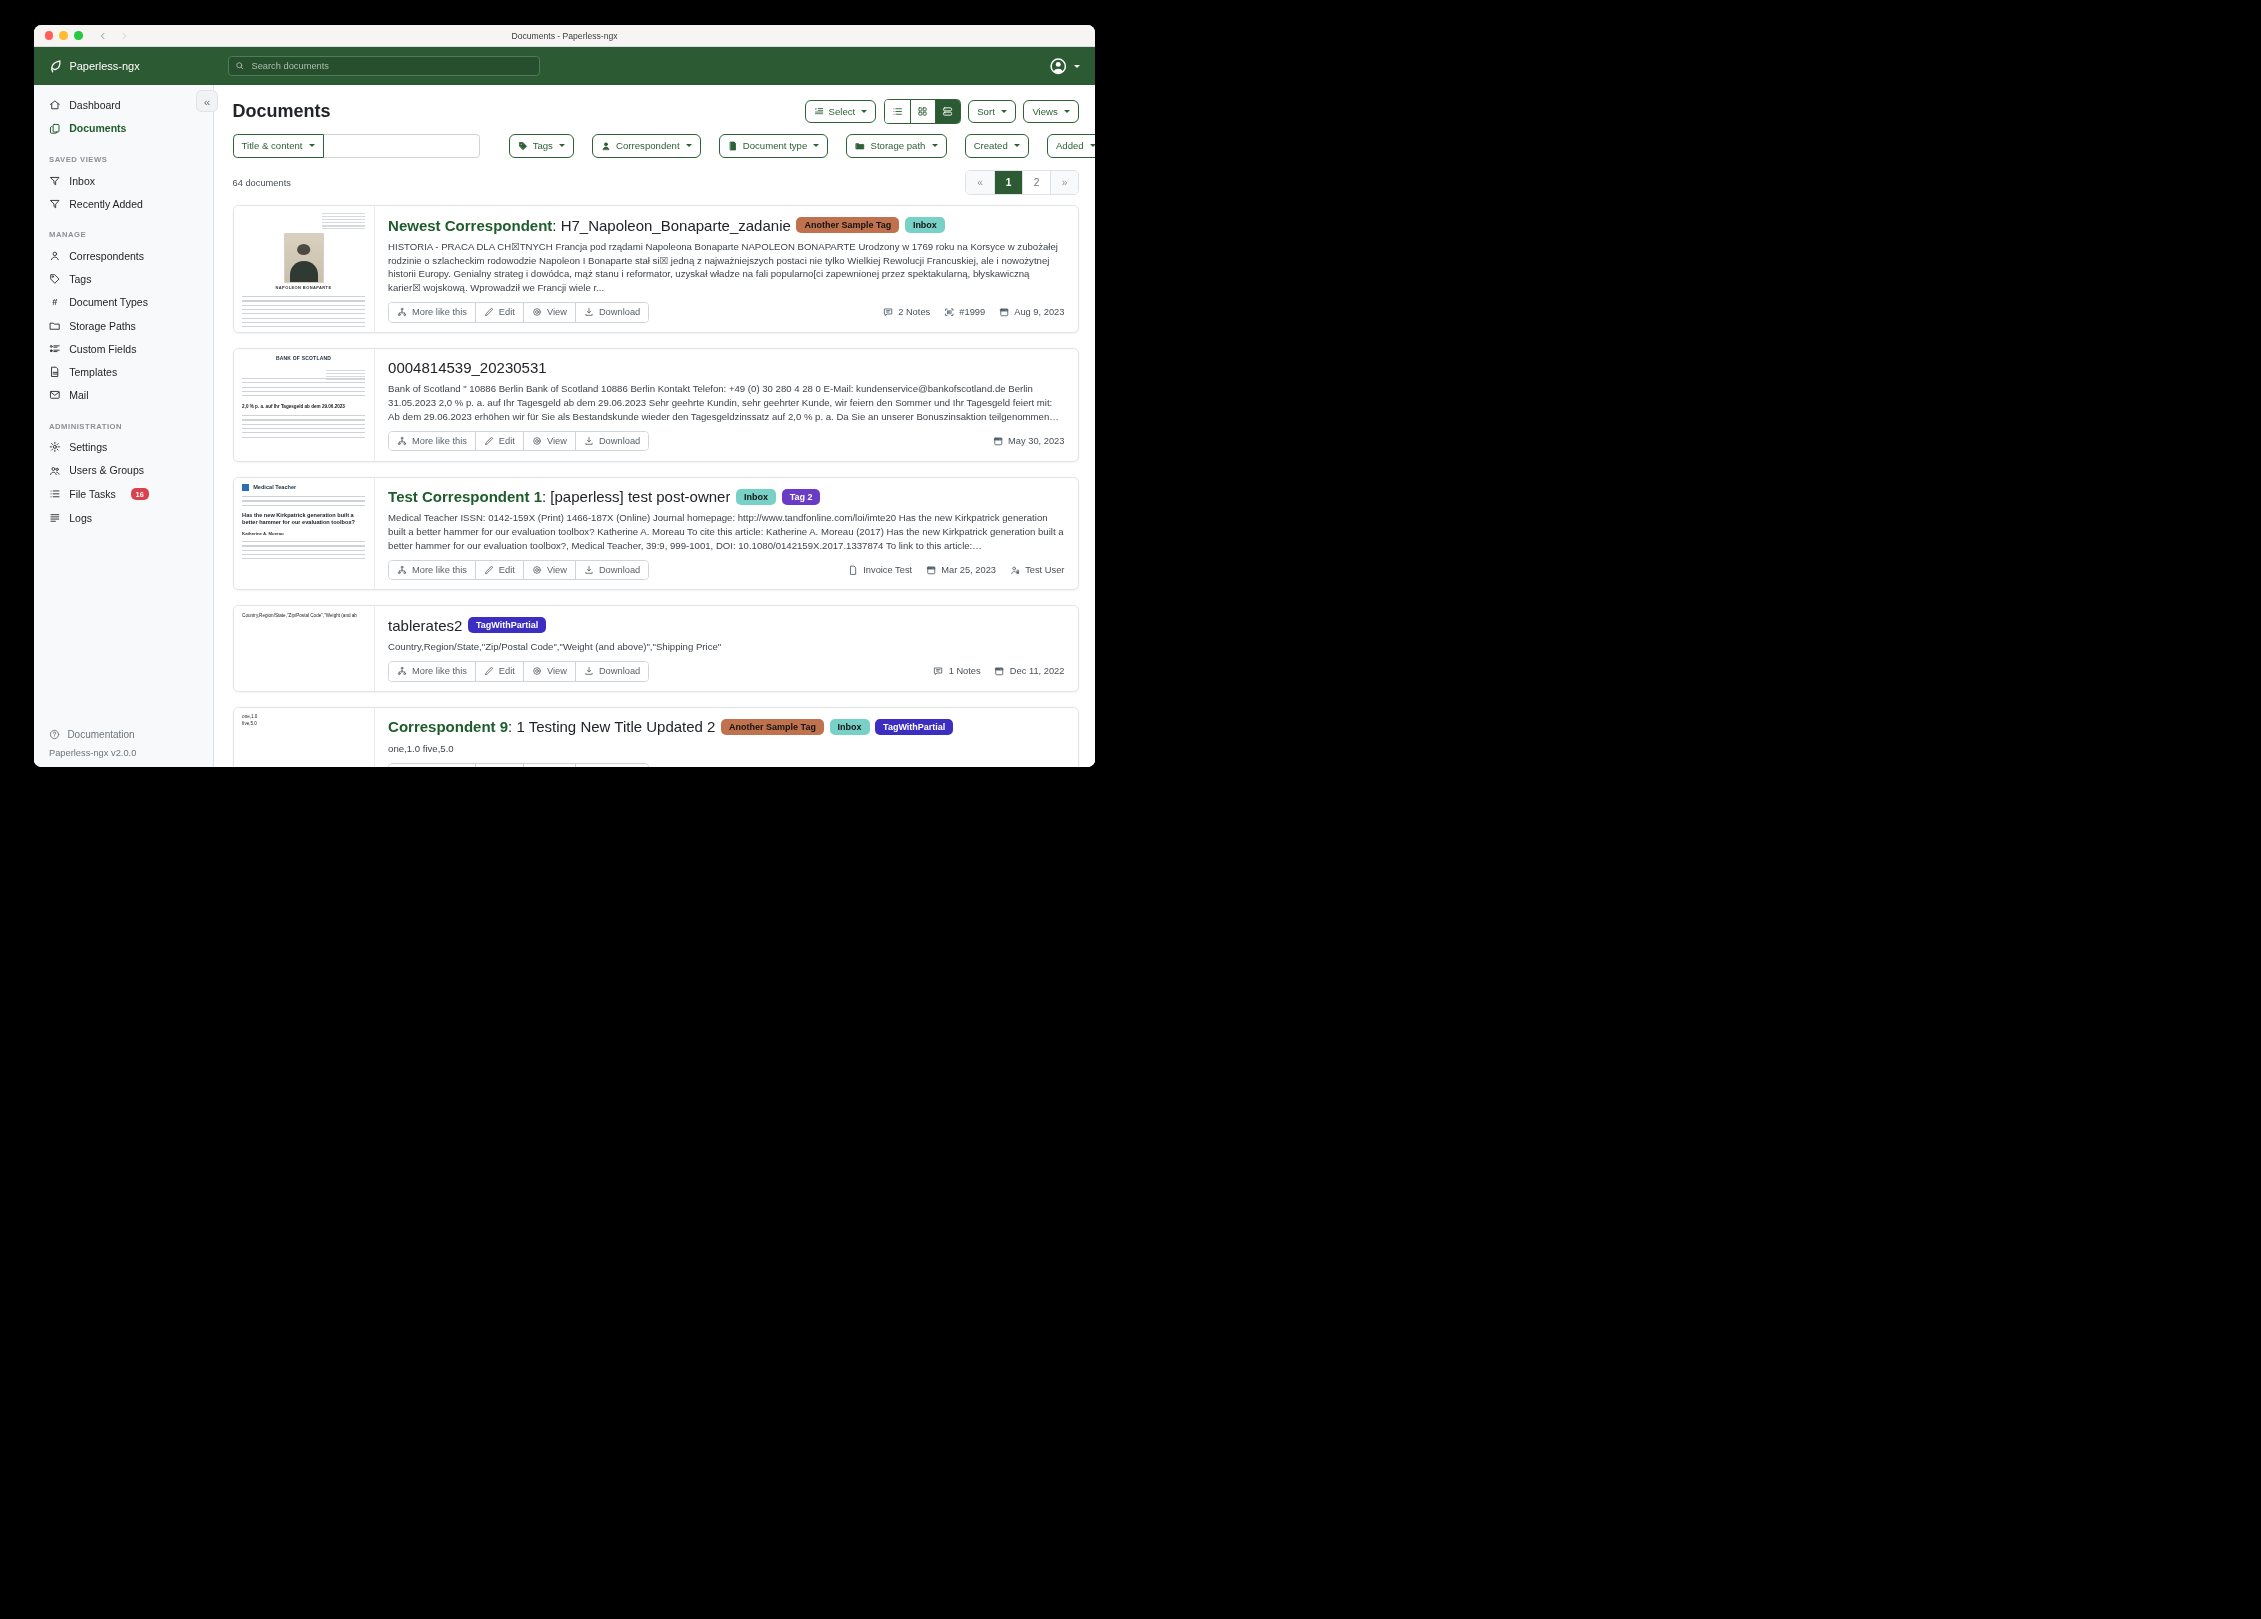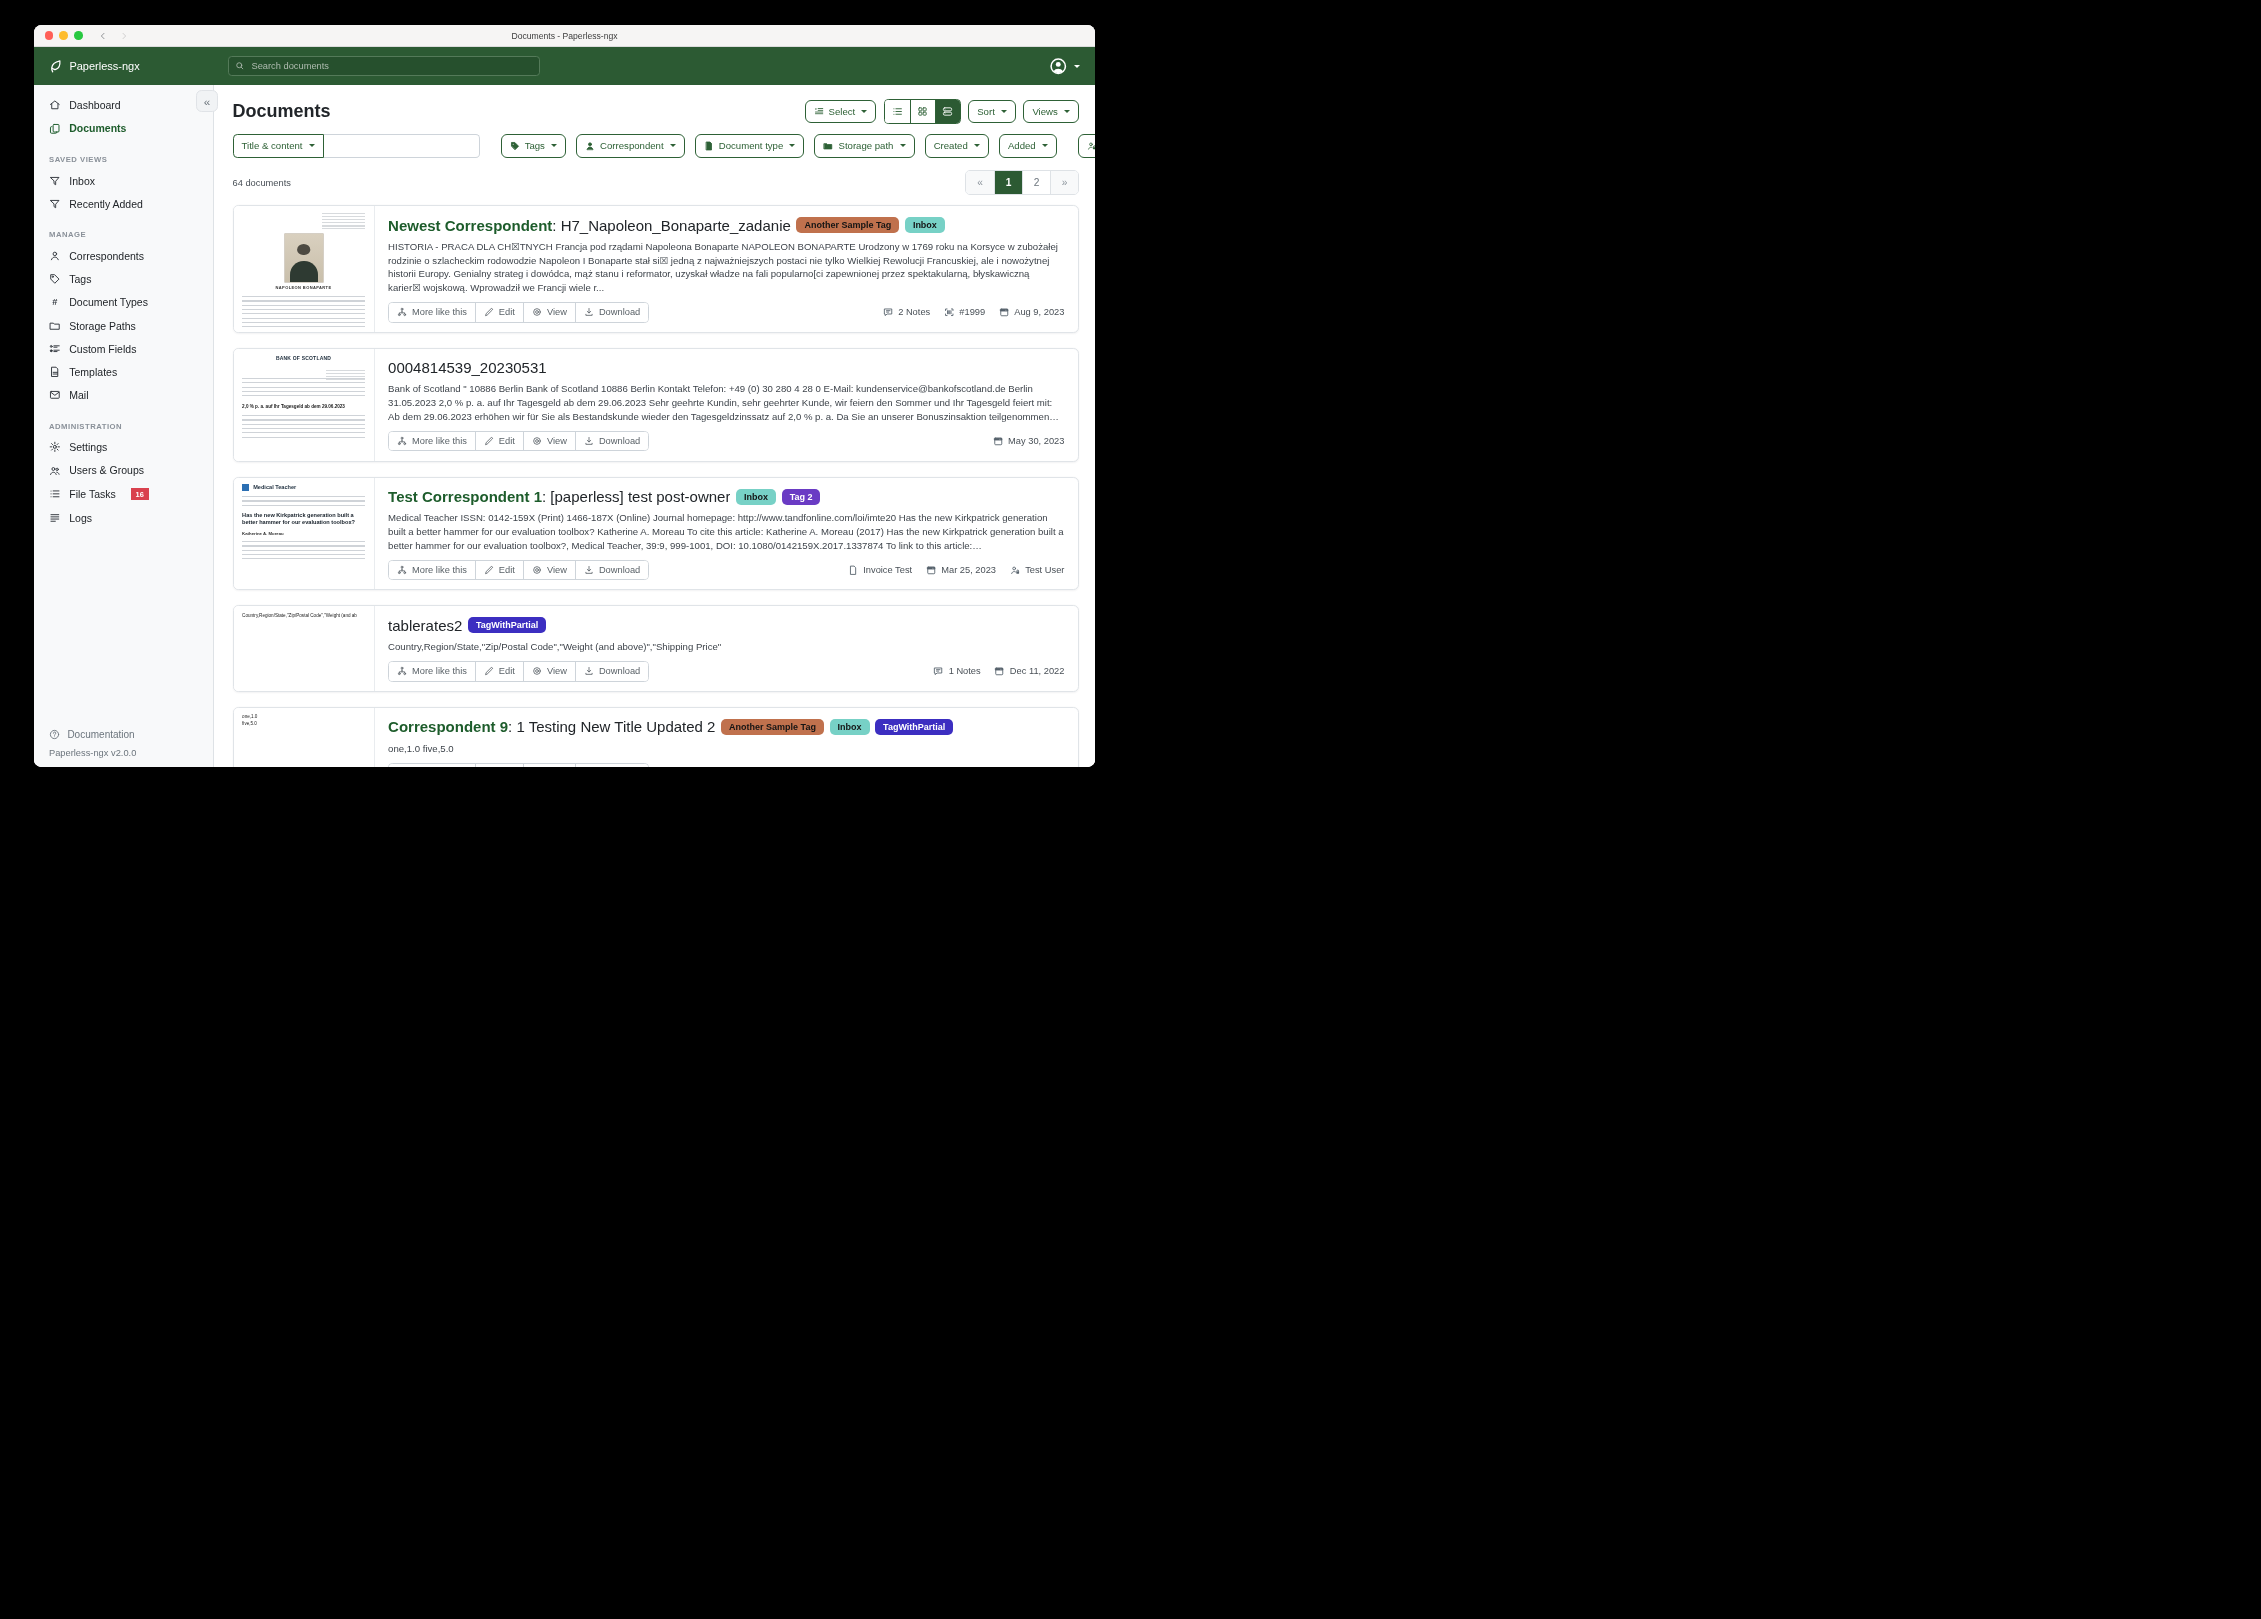--- a/index.html
+++ b/index.html
@@ -31,21 +31,21 @@
   
   .content{flex:1;display:flex;min-height:0;position:relative;background:#fff}
   
   .sidebar{width:180px;flex:none;background:#f8f9fa;border-right:0.6px solid #dee2e6;padding-top:8.6px;
     display:flex;flex-direction:column;overflow:hidden}
   .sb-item{display:flex;align-items:center;gap:8.6px;padding:5.6px 6.2px 5.6px 15px;font-size:10.5px;color:#212529;cursor:pointer}
   .sb-item .ic{width:11.7px;height:11.7px;color:#343a40;flex:none}
   .sb-item.active{color:#1d5c2b;font-weight:700}
   .sb-item.active .ic{color:#1d5c2b}
   .sb-label{font-size:7.7px;letter-spacing:0.5px;color:#8a9199;padding:0 15px;margin:15px 0 5px;font-weight:600}
-  .badge{background:#d9414e;color:#fff;font-size:7.4px;font-weight:700;padding:1.9px 5px;border-radius:0;margin-left:6.2px}
+  .badge{background:#d9414e;color:#fff;font-size:7.4px;font-weight:700;padding:1.9px 5px;border-radius:5px;margin-left:6.2px}
   .sb-footer{margin-top:auto;padding:0 0 8.6px}
   .sb-doc{display:flex;align-items:center;gap:7.4px;color:#6c757d;font-size:10px;padding:5px 15px;cursor:pointer}
   .sb-doc .ic{width:11px;height:11px}
   .sb-version{color:#6c757d;font-size:9.3px;padding:3.7px 15px 0}
   .collapse-btn{position:absolute;left:162px;top:5px;width:22px;height:22px;background:#f1f3f5;border:0.6px solid #e0e3e7;
     border-radius:5.6px;color:#6c757d;display:flex;align-items:center;justify-content:center;font-size:11.7px;z-index:6;cursor:pointer}
   
   .main{flex:1;min-width:0;padding:13.6px 16px 0 18.5px;display:flex;flex-direction:column;overflow:hidden;background:#fff}
   .main-head{display:flex;align-items:center;justify-content:space-between}
   .page-title{font-size:18px;font-weight:700;color:#212529}
@@ -54,21 +54,21 @@
     background:#fff;color:#2e6136;font-size:9.6px;cursor:pointer;white-space:nowrap}
   .btn .ic{width:10px;height:10px}
   .caret{display:inline-block;width:0;height:0;border-left:3.1px solid transparent;border-right:3.1px solid transparent;
     border-top:3.7px solid currentColor;margin-left:1.2px}
   .seg-group{display:flex;border:0.6px solid #2e6136;border-radius:4.3px;overflow:hidden}
   .seg{width:25px;height:23.5px;display:flex;align-items:center;justify-content:center;color:#2e6136;background:#fff;cursor:pointer;border-left:0.6px solid #2e6136}
   .seg:first-child{border-left:none}
   .seg.active{background:#2c5a33;color:#fff}
   .seg .ic{width:11px;height:11px}
   
-  .filter-row{display:flex;align-items:center;margin-top:10px;gap:10px}
+  .filter-row{display:flex;align-items:center;margin-top:10px;gap:18px}
   .input-group{display:flex}
   .input-group .btn{border-radius:4.3px 0 0 4.3px}
   .filter-input{width:156px;height:23.5px;border:0.6px solid #ced4da;border-left:none;border-radius:0 4.3px 4.3px 0;outline:none;font-size:9.3px;padding:0 6.2px;color:#333}
   .gap-lg{margin-left:11px}
   
   .status-row{display:flex;align-items:center;justify-content:space-between;margin-top:12.3px}
   .doc-count{font-size:9.3px;color:#495057}
   .pager{display:flex;border:0.6px solid #dee2e6;border-radius:5px;overflow:hidden;background:#fff}
   .page-cell{min-width:28px;height:23.5px;display:flex;align-items:center;justify-content:center;font-size:10.2px;
     color:#6c757d;border-left:0.6px solid #dee2e6;cursor:pointer;background:#fff}

